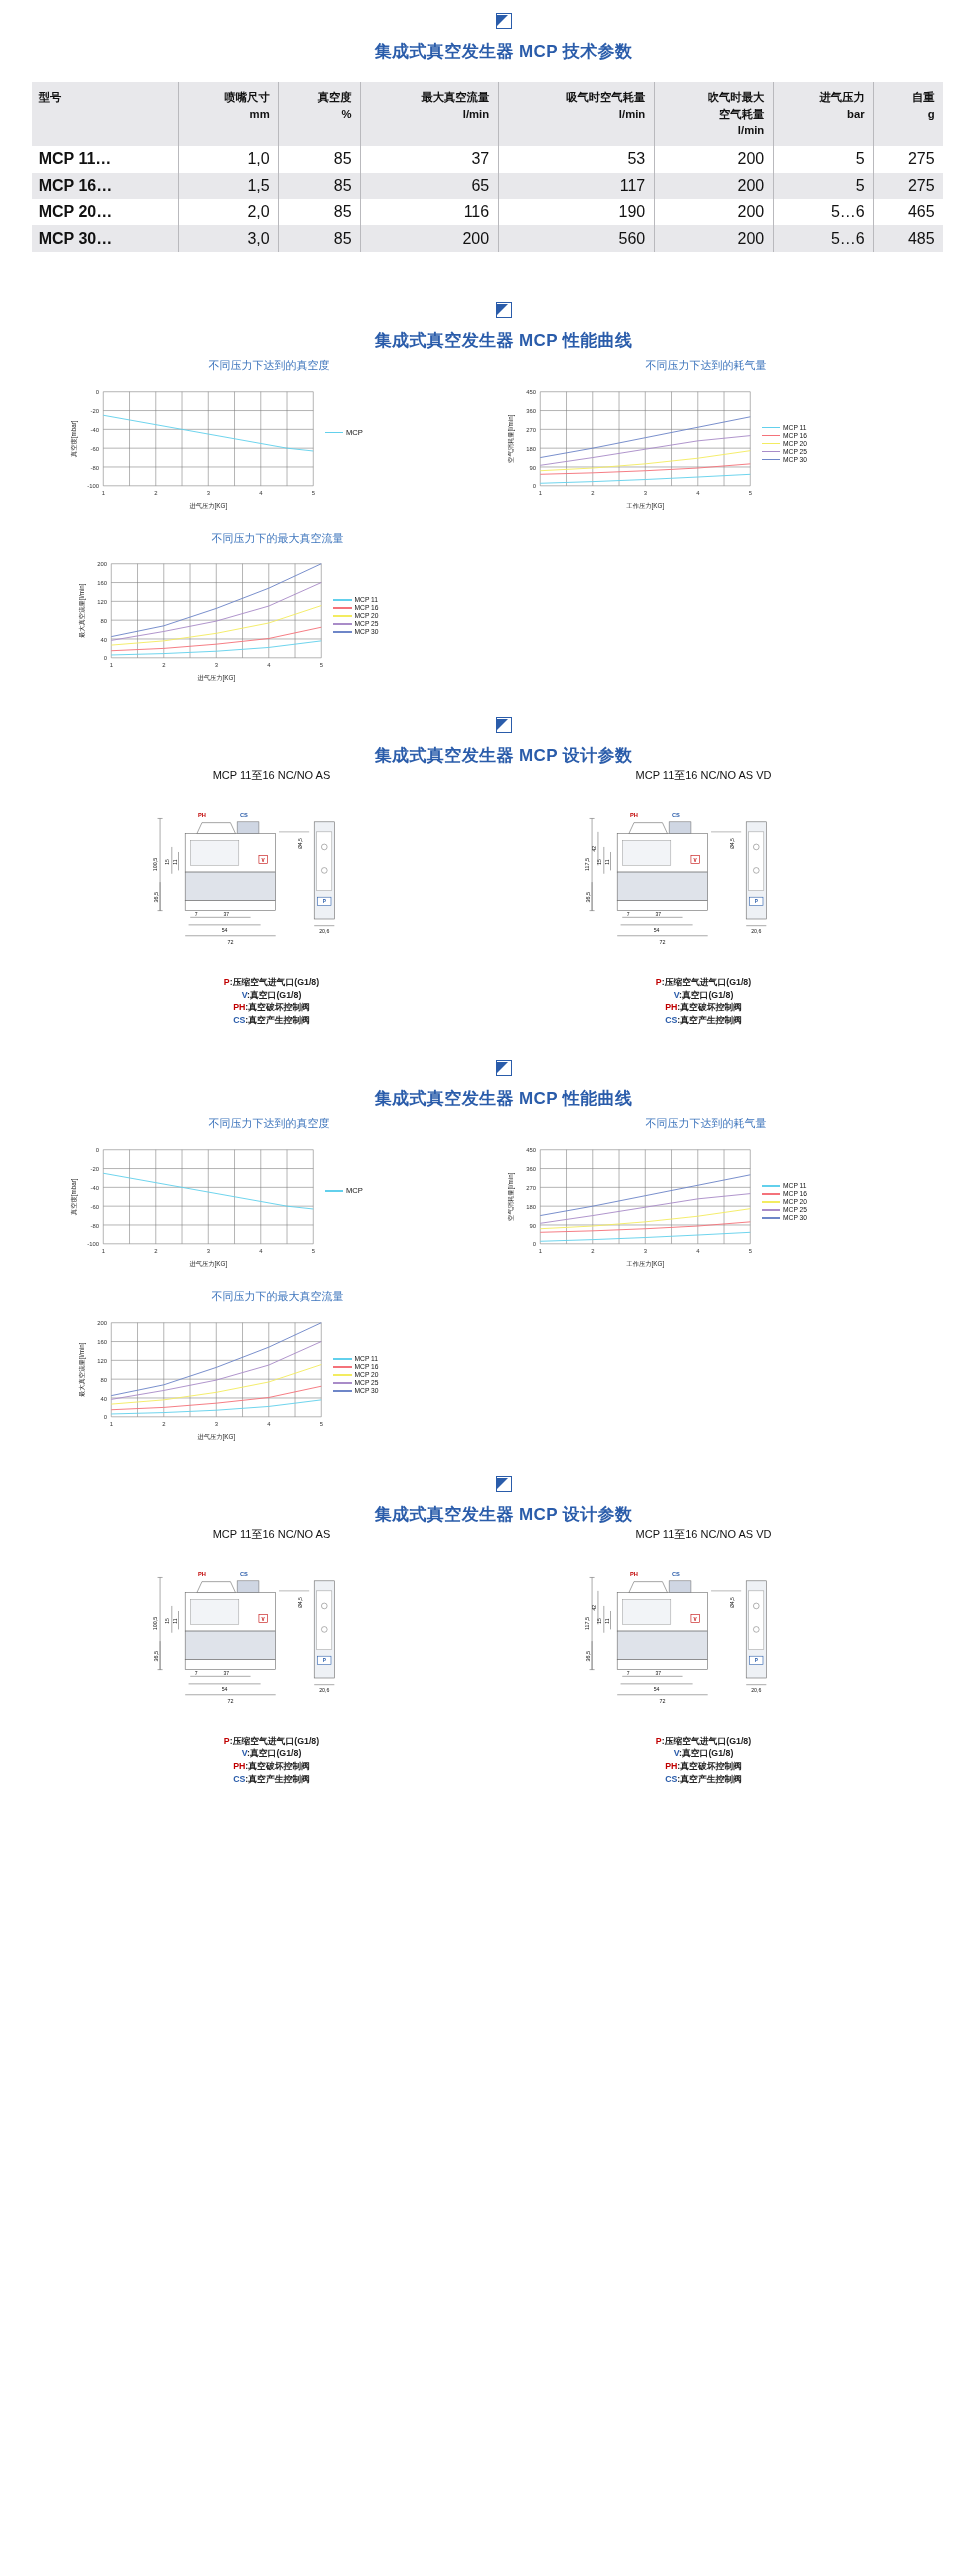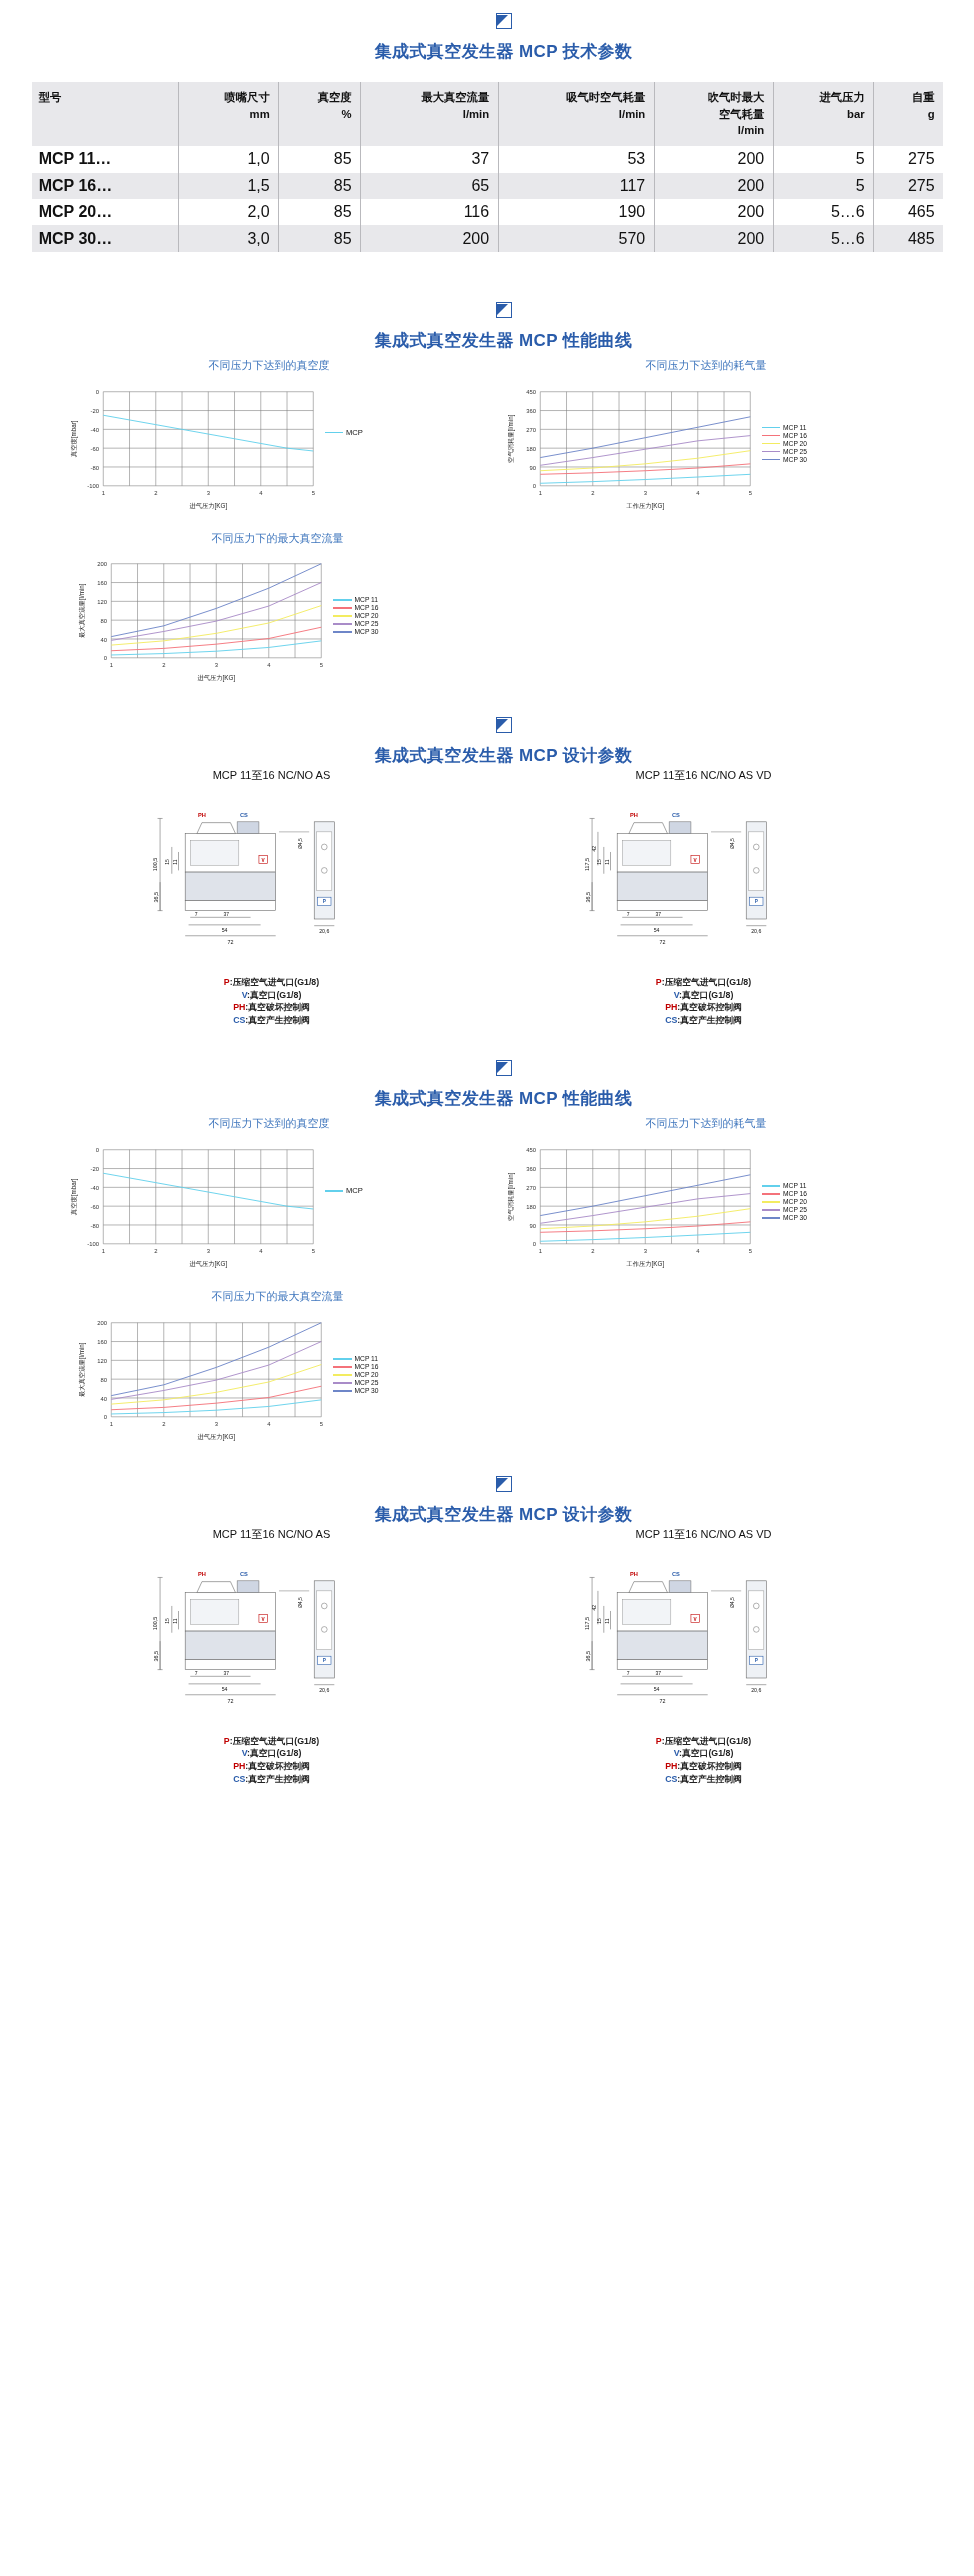--- a/index.html
+++ b/index.html
@@ -198,21 +198,21 @@
           <td>190</td>
           <td>200</td>
           <td>5…6</td>
           <td>465</td>
         </tr>
         <tr>
           <td class="first">MCP 30…</td>
           <td>3,0</td>
           <td>85</td>
           <td>200</td>
-          <td>570</td>
+          <td>560</td>
           <td>200</td>
           <td>5…6</td>
           <td>485</td>
         </tr>
       </tbody>
     </table>
   </div>
 
   <div class="spacer40"></div>
   <div class="sec-head">

